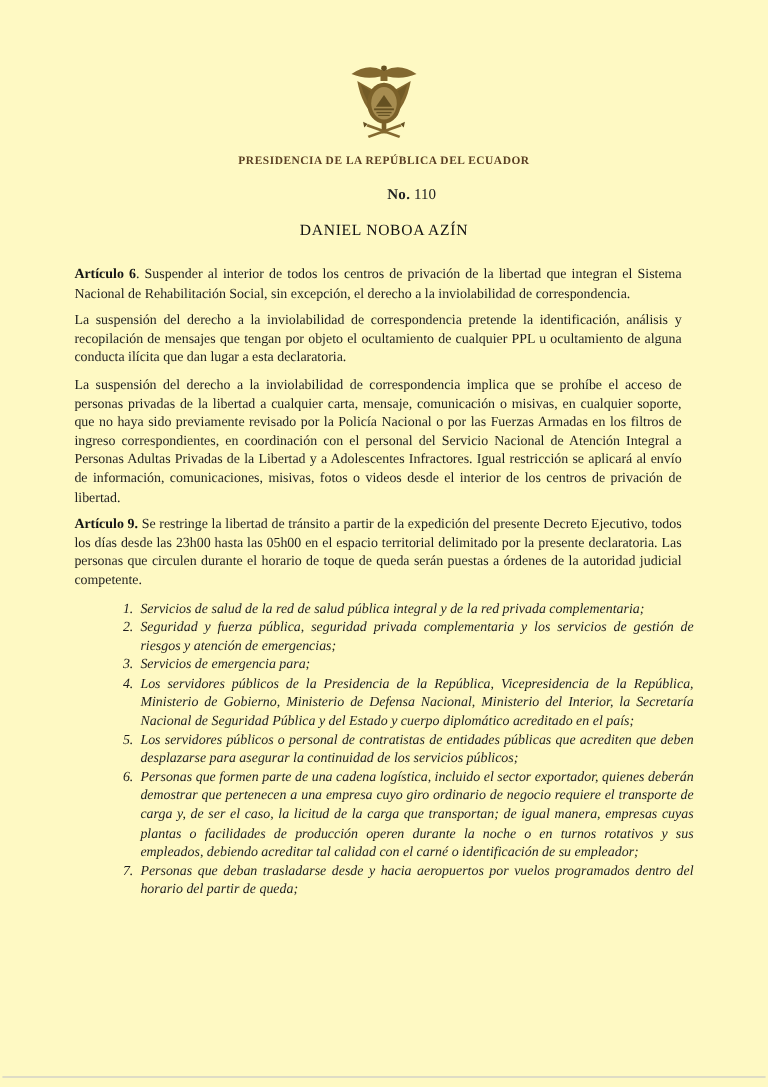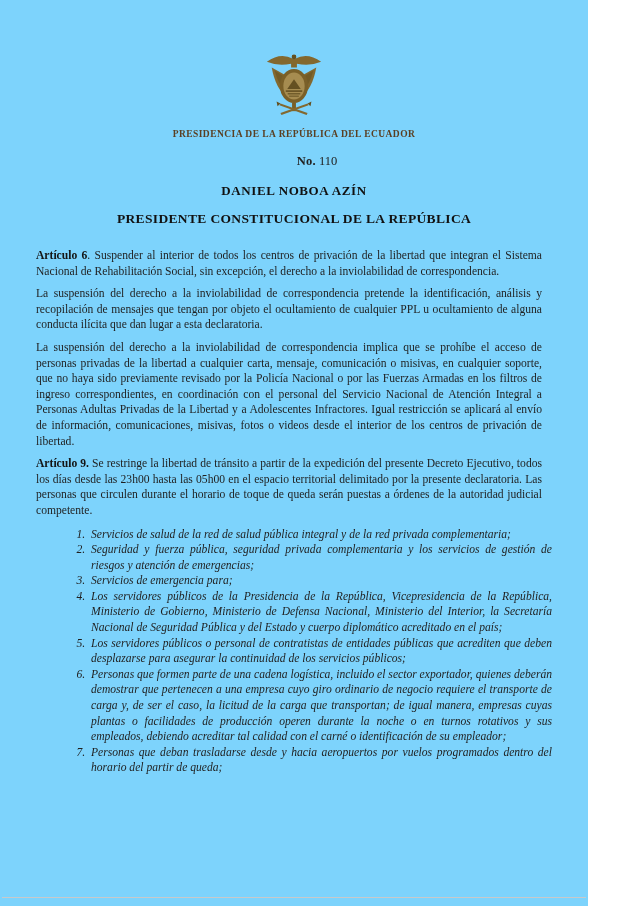--- a/index.html
+++ b/index.html
@@ -1,38 +1,38 @@
 <!DOCTYPE html>
 <html><head>
 <meta charset="utf-8">
 <style>
   html, body { margin: 0; padding: 0; background: #ffffff; }
   .page {
-    width: 588px;
+    width: 640px;
     height: 906px;
     position: relative;
-    background: #7dd3fc;
+    background: #fef9c3;
     font-family: "Liberation Serif", "DejaVu Serif", serif;
     color: #1e1e1e;
     overflow: hidden;
   }
   .header { text-align: center; padding-top: 52px; }
   .emblem { width: 62px; height: 66px; display: inline-block; }
   .letterhead {
     font-size: 9.5px;
     font-weight: bold;
     color: #5a3f22;
     letter-spacing: 0.45px;
     margin-top: 7px;
   }
   .decree-no { font-size: 12.5px; margin-top: 15px; color: #222; padding-left: 46px; }
   .decree-no strong { letter-spacing: 0.3px; }
   .president-name {
     font-size: 13px;
-    font-weight: bold;
+    font-weight: normal;
     letter-spacing: 0.6px;
     margin-top: 14px;
     color: #111;
   }
   .president-title {
     font-size: 13.5px;
     font-weight: bold;
     letter-spacing: 0.35px;
     margin-top: 12px;
     color: #111;
@@ -97,21 +97,20 @@
 
     <div class="letterhead">PRESIDENCIA DE LA REPÚBLICA DEL ECUADOR</div>
 
     <div class="decree-no">
       <strong>No.</strong>
       <span>110</span>
     </div>
 
     <div class="president-name">DANIEL NOBOA AZÍN</div>
 
-    <div class="president-title">PRESIDENTE CONSTITUCIONAL DE LA REPÚBLICA</div>
   </div>
 
   <div class="doc-body">
     <div id="paragraphs">
         <p class="para"><strong>Artículo 6</strong>. Suspender al interior de todos los centros de privación de la libertad que integran el Sistema Nacional de Rehabilitación Social, sin excepción, el derecho a la inviolabilidad de correspondencia.</p>
         <p class="para">La suspensión del derecho a la inviolabilidad de correspondencia pretende la identificación, análisis y recopilación de mensajes que tengan por objeto el ocultamiento de cualquier PPL u ocultamiento de alguna conducta ilícita que dan lugar a esta declaratoria.</p>
         <p class="para">La suspensión del derecho a la inviolabilidad de correspondencia implica que se prohíbe el acceso de personas privadas de la libertad a cualquier carta, mensaje, comunicación o misivas, en cualquier soporte, que no haya sido previamente revisado por la Policía Nacional o por las Fuerzas Armadas en los filtros de ingreso correspondientes, en coordinación con el personal del Servicio Nacional de Atención Integral a Personas Adultas Privadas de la Libertad y a Adolescentes Infractores. Igual restricción se aplicará al envío de información, comunicaciones, misivas, fotos o videos desde el interior de los centros de privación de libertad.</p>
         <p class="para"><strong>Artículo 9.</strong> Se restringe la libertad de tránsito a partir de la expedición del presente Decreto Ejecutivo, todos los días desde las 23h00 hasta las 05h00 en el espacio territorial delimitado por la presente declaratoria. Las personas que circulen durante el horario de toque de queda serán puestas a órdenes de la autoridad judicial competente.</p>
       </div>
     <ol class="exceptions" id="exceptions-list">

